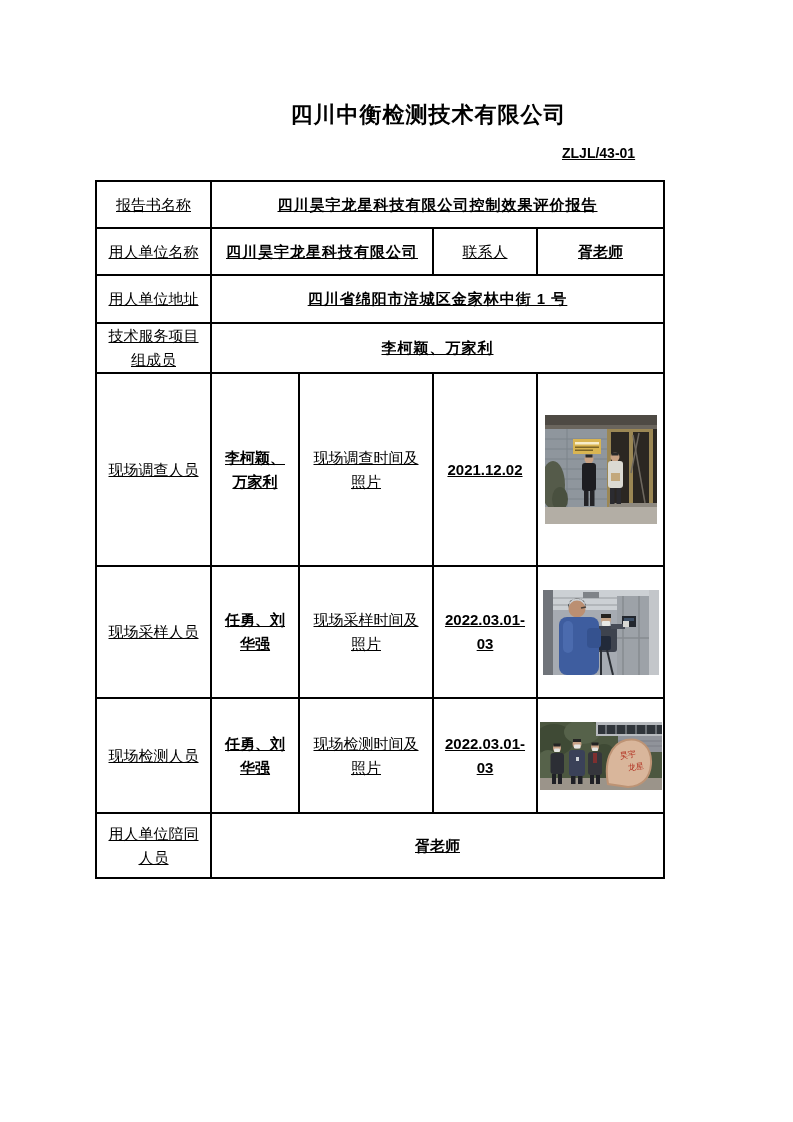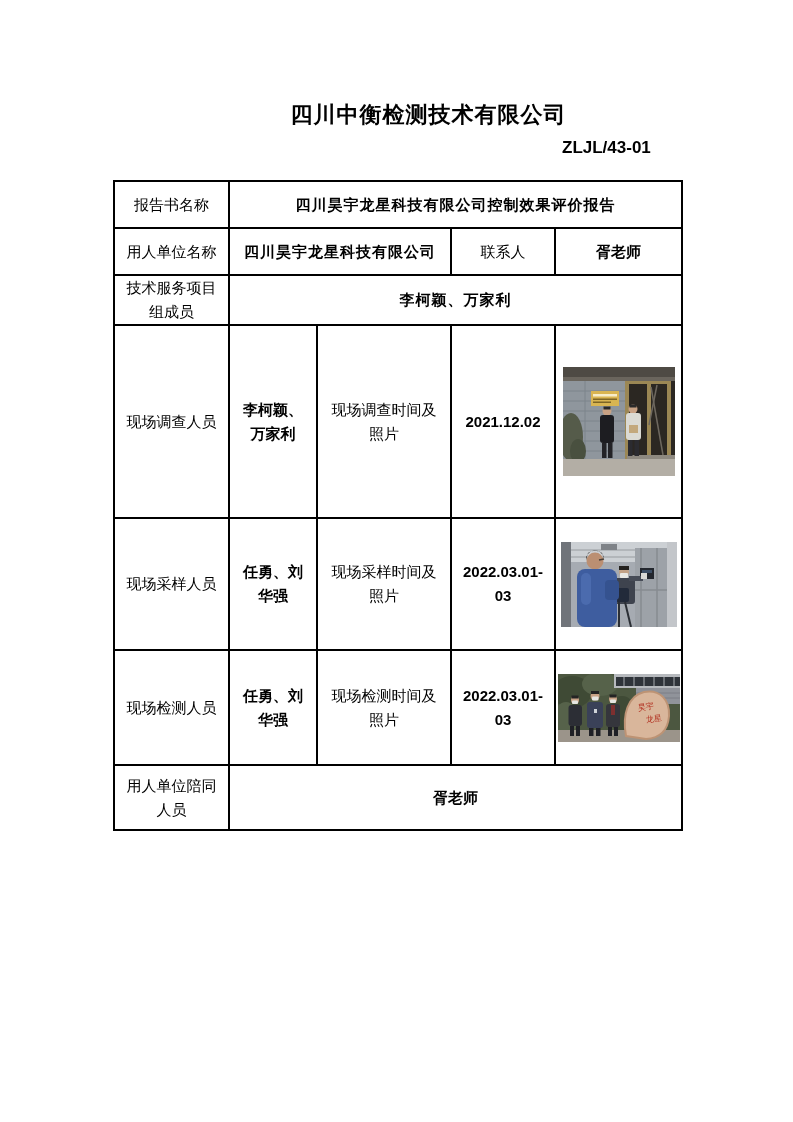--- a/index.html
+++ b/index.html
@@ -1,22 +1,22 @@
 <!DOCTYPE html>
 <html><head>
 <meta charset="utf-8">
 <style>
   html,body{margin:0;padding:0;background:#ffffff;}
   body{width:793px;height:1122px;position:relative;font-family:"Liberation Sans",sans-serif;color:#000;}
   .page{position:absolute;inset:0;background:#fff;overflow:hidden;}
   .company-title{position:absolute;top:100px;left:0;width:793px;text-align:center;
     font-size:22px;font-weight:bold;letter-spacing:1px;margin-left:32px;}
   .form-title{position:absolute;top:143px;left:220px;font-size:21px;font-weight:bold;letter-spacing:1px;}
-  .form-code{position:absolute;top:138px;left:562px;font-size:17px;font-weight:bold;letter-spacing:0;}
-  table.form{position:absolute;top:180px;left:113px;width:568px;border-collapse:collapse;table-layout:fixed;}
+  .form-code{position:absolute;top:145px;left:562px;font-size:14px;font-weight:bold;letter-spacing:0;text-decoration:underline;}
+  table.form{position:absolute;top:180px;left:95px;width:568px;border-collapse:collapse;table-layout:fixed;text-decoration:underline;}
   table.form td{border:2px solid #000;text-align:center;vertical-align:middle;padding:0 2px;
     font-size:15px;line-height:24px;overflow:hidden;}
   .lbl{font-weight:normal;}
   .val{font-weight:bold;}
   .big{font-size:16px;letter-spacing:1px;margin-left:48px;}
   .pre{white-space:pre-line;}
   .photo{display:inline-block;vertical-align:middle;font-size:0;line-height:0;}
 </style>
 </head>
 <body>
@@ -41,20 +41,24 @@
       <td class="val big" colspan="4">四川昊宇龙星科技有限公司控制效果评价报告</td>
     </tr>
 
     <tr style="height:47px">
       <td class="lbl">用人单位名称</td>
       <td class="val big" colspan="2">四川昊宇龙星科技有限公司</td>
       <td class="lbl">联系人</td>
       <td class="val">胥老师</td>
     </tr>
 
+    <tr style="height:48px">
+      <td class="lbl">用人单位地址</td>
+      <td class="val big" colspan="4">四川省绵阳市涪城区金家林中街 1 号</td>
+    </tr>
 
     <tr style="height:48px">
       <td class="lbl pre">技术服务项目
 组成员</td>
       <td class="val big" colspan="4">李柯颖、万家利</td>
     </tr>
 
     <tr style="height:193px">
       <td class="lbl">现场调查人员</td>
       <td class="val pre">李柯颖、

